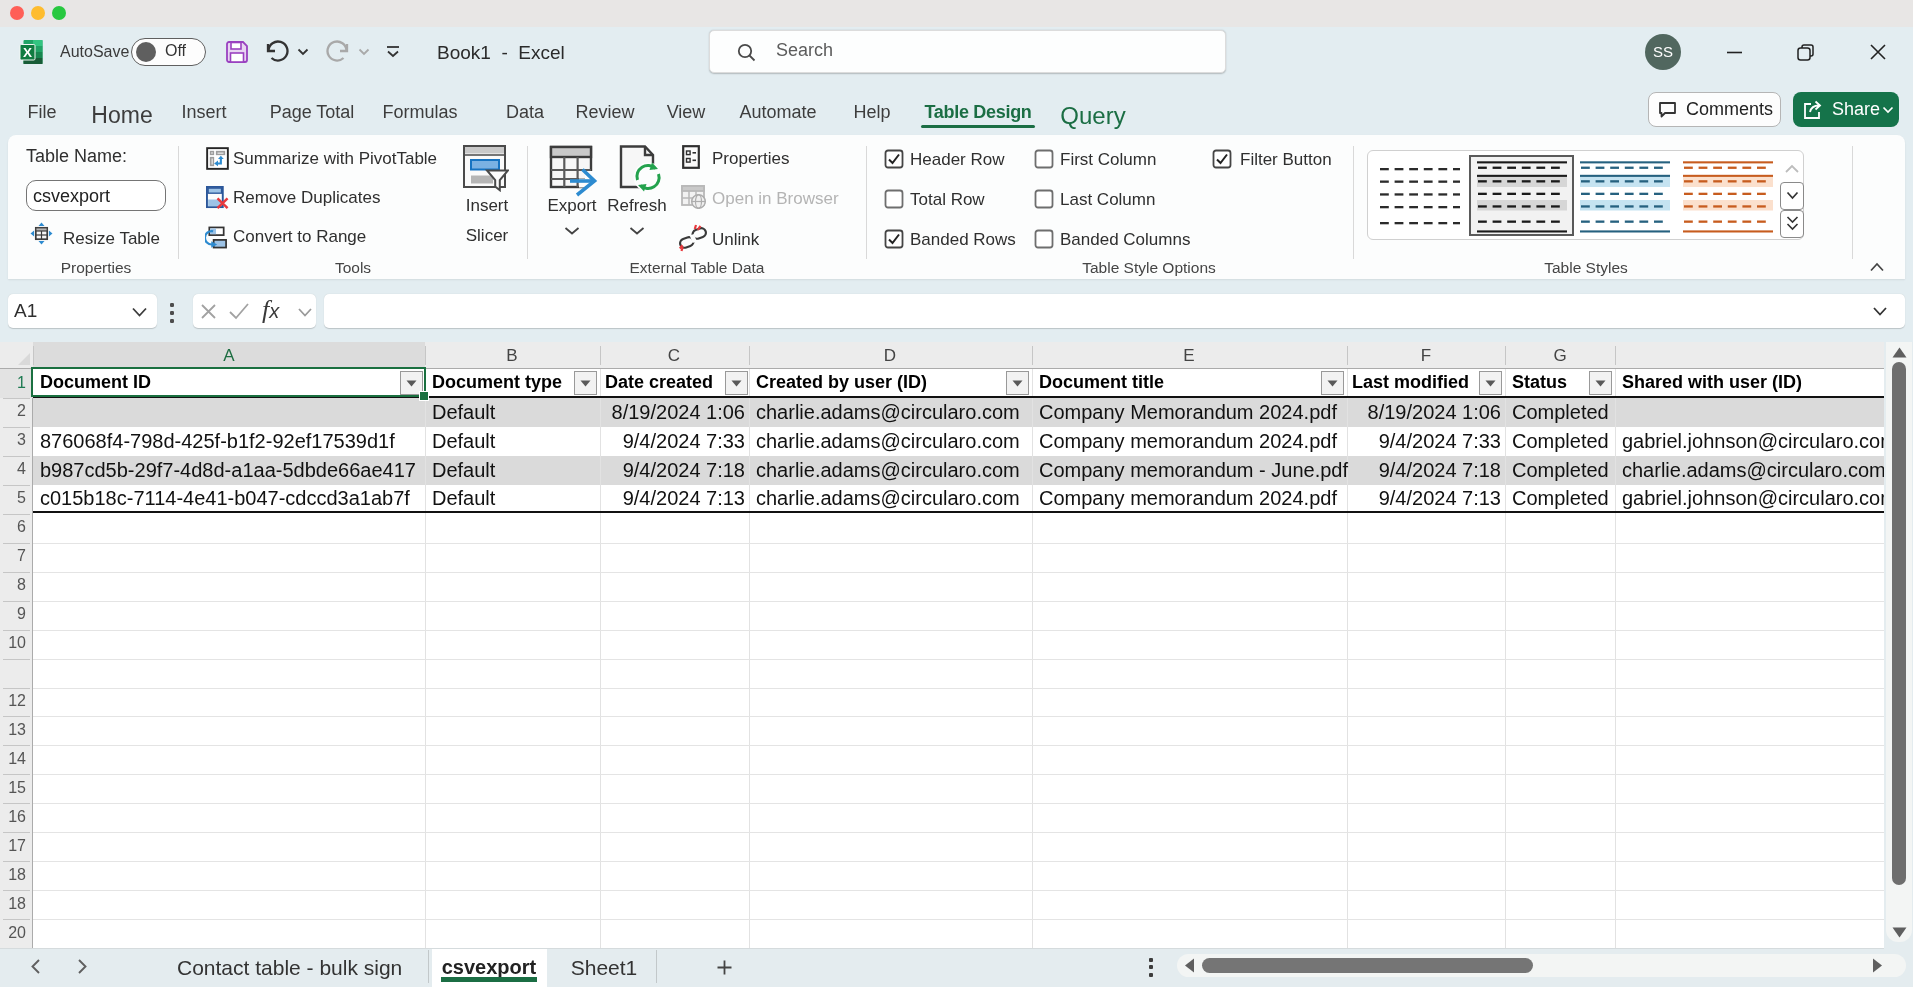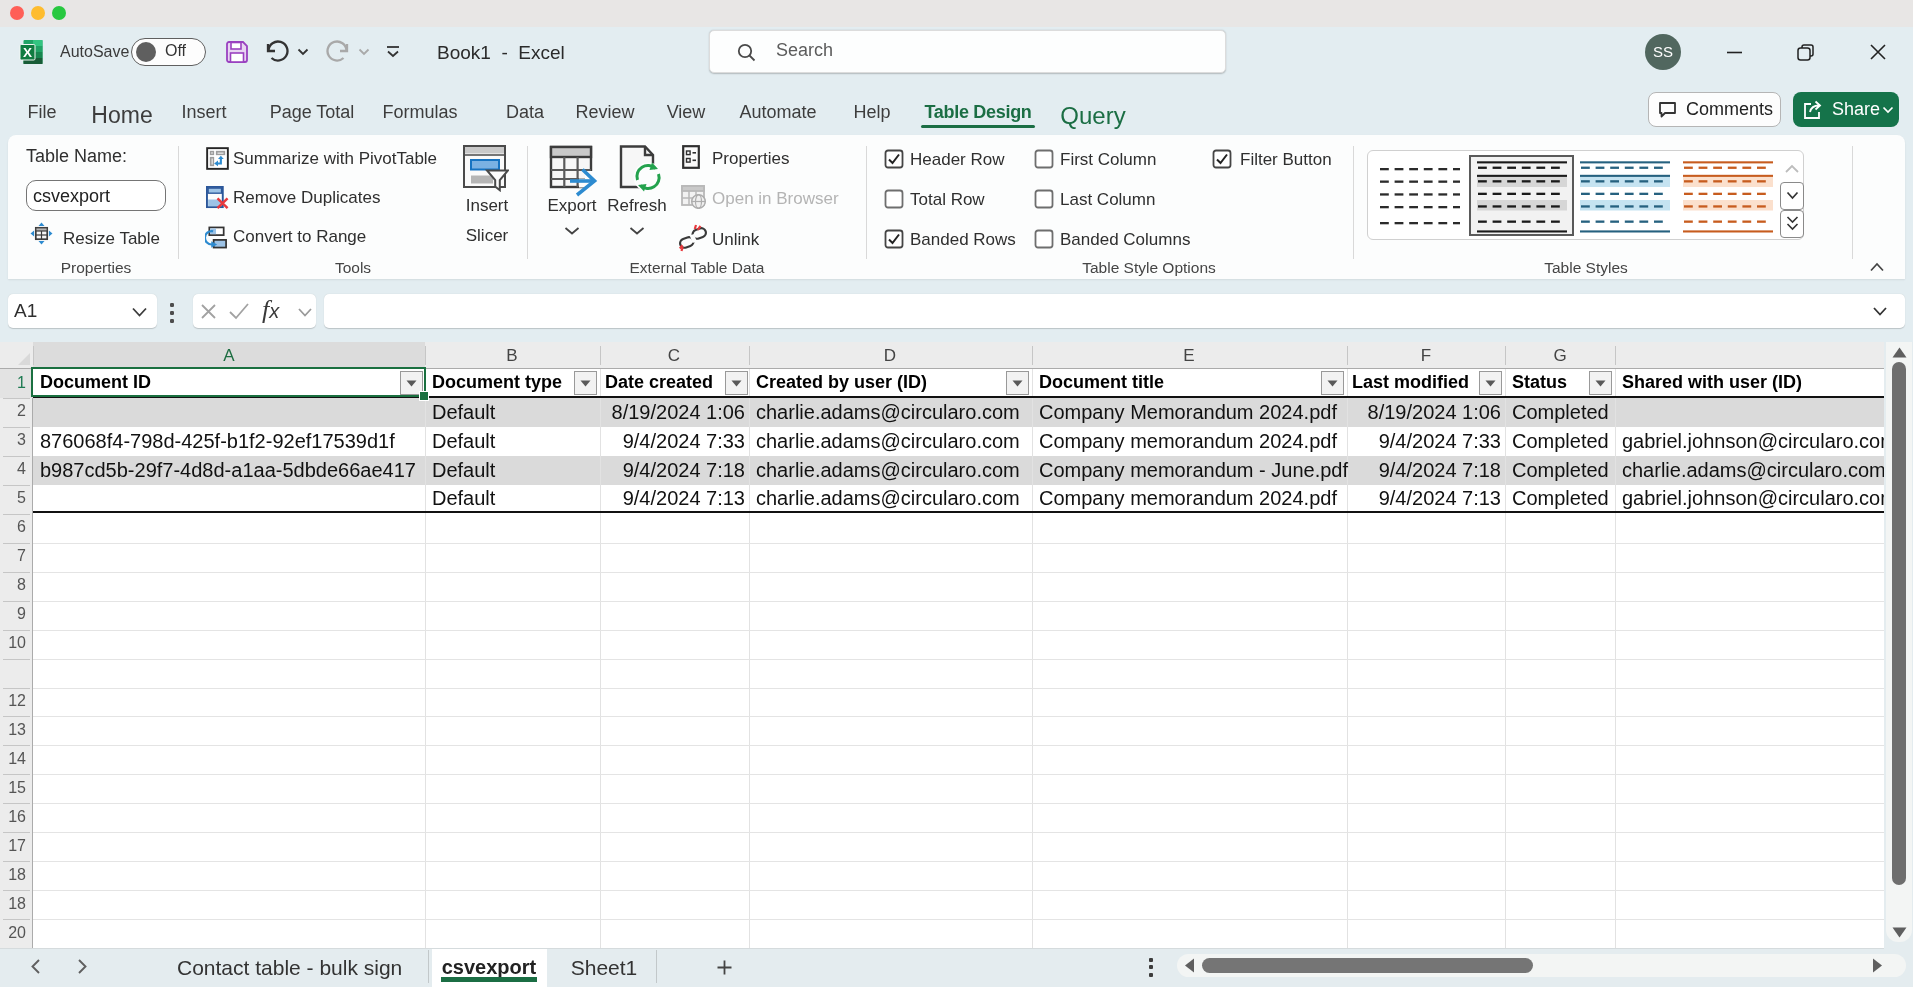--- a/index.html
+++ b/index.html
@@ -548,20 +548,21 @@
 <div class="abs" style="left:1512px;top:429.5px;font-size:20px;color:#111;white-space:nowrap;">Completed</div>
 <div class="abs" style="left:1622px;top:429.5px;font-size:20px;color:#111;white-space:nowrap;">gabriel.johnson@circularo.com</div>
 <div class="abs" style="left:40px;top:458.5px;font-size:20px;color:#111;white-space:nowrap;">b987cd5b-29f7-4d8d-a1aa-5dbde66ae417</div>
 <div class="abs" style="left:432px;top:458.5px;font-size:20px;color:#111;white-space:nowrap;">Default</div>
 <div class="abs" style="right:1168px;top:458.5px;font-size:20px;color:#111;white-space:nowrap;">9/4/2024 7:18</div>
 <div class="abs" style="left:756px;top:458.5px;font-size:20px;color:#111;white-space:nowrap;">charlie.adams@circularo.com</div>
 <div class="abs" style="left:1039px;top:458.5px;font-size:20px;color:#111;white-space:nowrap;">Company memorandum - June.pdf</div>
 <div class="abs" style="right:412px;top:458.5px;font-size:20px;color:#111;white-space:nowrap;">9/4/2024 7:18</div>
 <div class="abs" style="left:1512px;top:458.5px;font-size:20px;color:#111;white-space:nowrap;">Completed</div>
 <div class="abs" style="left:1622px;top:458.5px;font-size:20px;color:#111;white-space:nowrap;">charlie.adams@circularo.com</div>
+<div class="abs" style="left:40px;top:487.4px;font-size:20px;color:#111;white-space:nowrap;">c015b18c-7114-4e41-b047-cdccd3a1ab7f</div>
 <div class="abs" style="left:432px;top:487.4px;font-size:20px;color:#111;white-space:nowrap;">Default</div>
 <div class="abs" style="right:1168px;top:487.4px;font-size:20px;color:#111;white-space:nowrap;">9/4/2024 7:13</div>
 <div class="abs" style="left:756px;top:487.4px;font-size:20px;color:#111;white-space:nowrap;">charlie.adams@circularo.com</div>
 <div class="abs" style="left:1039px;top:487.4px;font-size:20px;color:#111;white-space:nowrap;">Company memorandum 2024.pdf</div>
 <div class="abs" style="right:412px;top:487.4px;font-size:20px;color:#111;white-space:nowrap;">9/4/2024 7:13</div>
 <div class="abs" style="left:1512px;top:487.4px;font-size:20px;color:#111;white-space:nowrap;">Completed</div>
 <div class="abs" style="left:1622px;top:487.4px;font-size:20px;color:#111;white-space:nowrap;">gabriel.johnson@circularo.com</div>
 <div class="abs" style="left:1884px;top:369px;width:29px;height:579px;background:#f3f7f8;"></div>
 <div class="abs" style="left:400px;top:370.5px;width:23px;height:24px;background:#f2f2f2;border:1px solid #999;"></div>
 <svg class="abs" style="left:406px;top:379.5px" width="11" height="7" viewBox="0 0 11 7">

